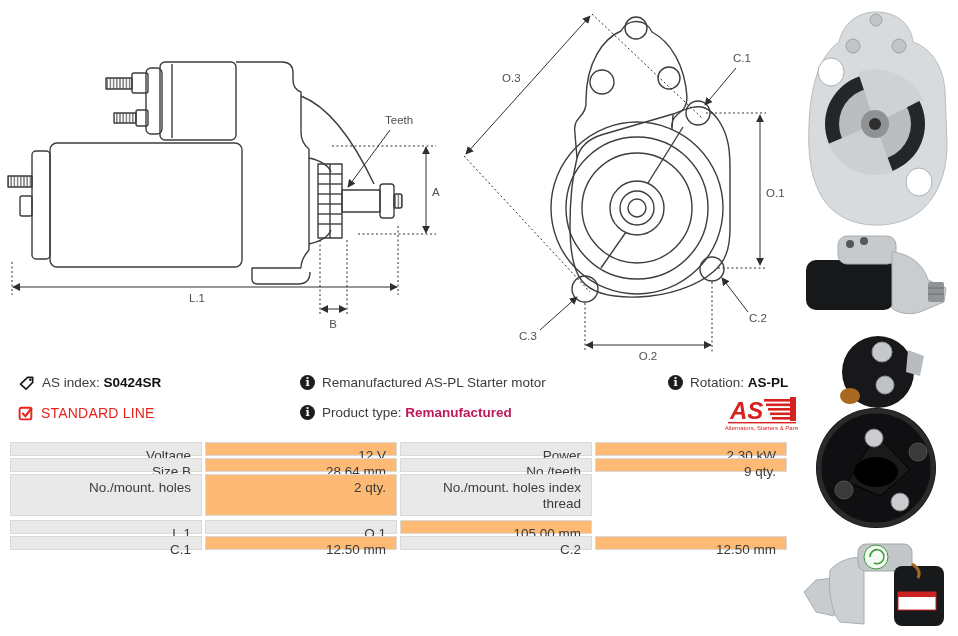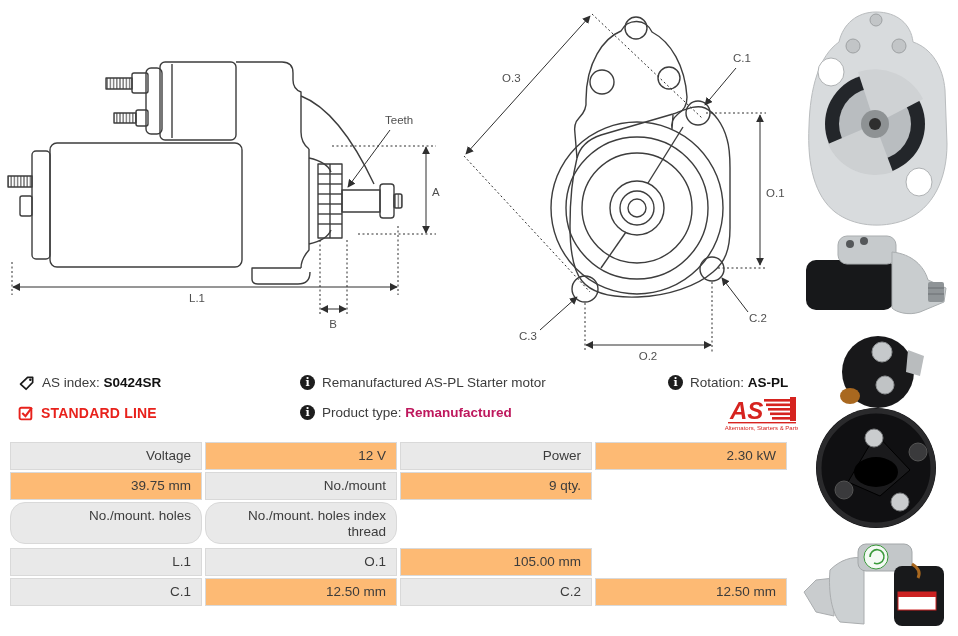--- a/index.html
+++ b/index.html
@@ -12,33 +12,33 @@
 
   
   .photo{position:absolute;}
 
   
   .info-item{position:absolute;display:flex;gap:7px;font-size:13.5px;white-space:nowrap;}
   .info-item .txt b{color:#111;}
   .info-icon{width:15px;height:15px;border-radius:50%;background:#1d1d1d;color:#fff;
              display:inline-flex;align-items:center;justify-content:center;
              font-family:"DejaVu Serif",serif;font-weight:bold;font-size:11px;flex:0 0 15px;}
-  .red-bold{color:#e8221c;font-weight:bold;font-size:14px;letter-spacing:.2px;}
+  .red-bold{color:#e8221c;font-weight:normal;font-size:14px;letter-spacing:.2px;}
   .green-bold{color:#be185d;font-weight:bold;}
 
   
   #spec-table{position:absolute;left:10px;top:442px;width:780px;}
   .tgroup{margin-bottom:4px;}
   .trow{display:flex;gap:3px;margin-bottom:2px;}
   .cell{box-sizing:border-box;border:1px solid #d9d9d9;font-size:13.5px;
         display:flex;justify-content:flex-end;align-items:flex-start;
-        padding:5px 10px 0 6px;line-height:16px;height:28px;flex:0 0 192px;}
+        padding:5px 10px 0 6px;line-height:16px;height:14px;flex:0 0 192px;}
   .cell.lab{background:#e9e9e9;text-align:right;}
   .cell.val{background:#fdba74;}
-  .trow.tall .cell{height:42px;border-radius:15px;}
+  .trow.tall .cell{height:42px;}
 </style>
 </head>
 <body>
 
 <div id="app">
 
   <svg class="drawing" style="left:0;top:0" width="460" height="360" viewBox="0 0 460 360">
     <defs>
       <pattern id="hatchS" width="3.2" height="14" patternUnits="userSpaceOnUse">
         <line x1="1.6" y1="0" x2="1.6" y2="14" stroke="#3d3d3d" stroke-width="1"></line>
@@ -257,26 +257,28 @@
 
   <div id="spec-table">
       <div class="tgroup">
         <div class="trow">
           <div class="cell lab">Voltage</div>
           <div class="cell val">12 V</div>
           <div class="cell lab">Power</div>
           <div class="cell val">2.30 kW</div>
         </div>
         <div class="trow">
-          <div class="cell val">39.75 mm</div>
-          <div class="cell lab">No./mount</div>
+          <div class="cell lab">Size B</div>
+          <div class="cell val">28.64 mm</div>
+          <div class="cell lab">No./teeth</div>
           <div class="cell val">9 qty.</div>
         </div>
         <div class="trow tall">
           <div class="cell lab">No./mount. holes</div>
+          <div class="cell val">2 qty.</div>
           <div class="cell lab">No./mount. holes index thread</div>
         </div>
       </div>
       <div class="tgroup">
         <div class="trow">
           <div class="cell lab">L.1</div>
           <div class="cell lab">O.1</div>
           <div class="cell val">105.00 mm</div>
         </div>
         <div class="trow">

